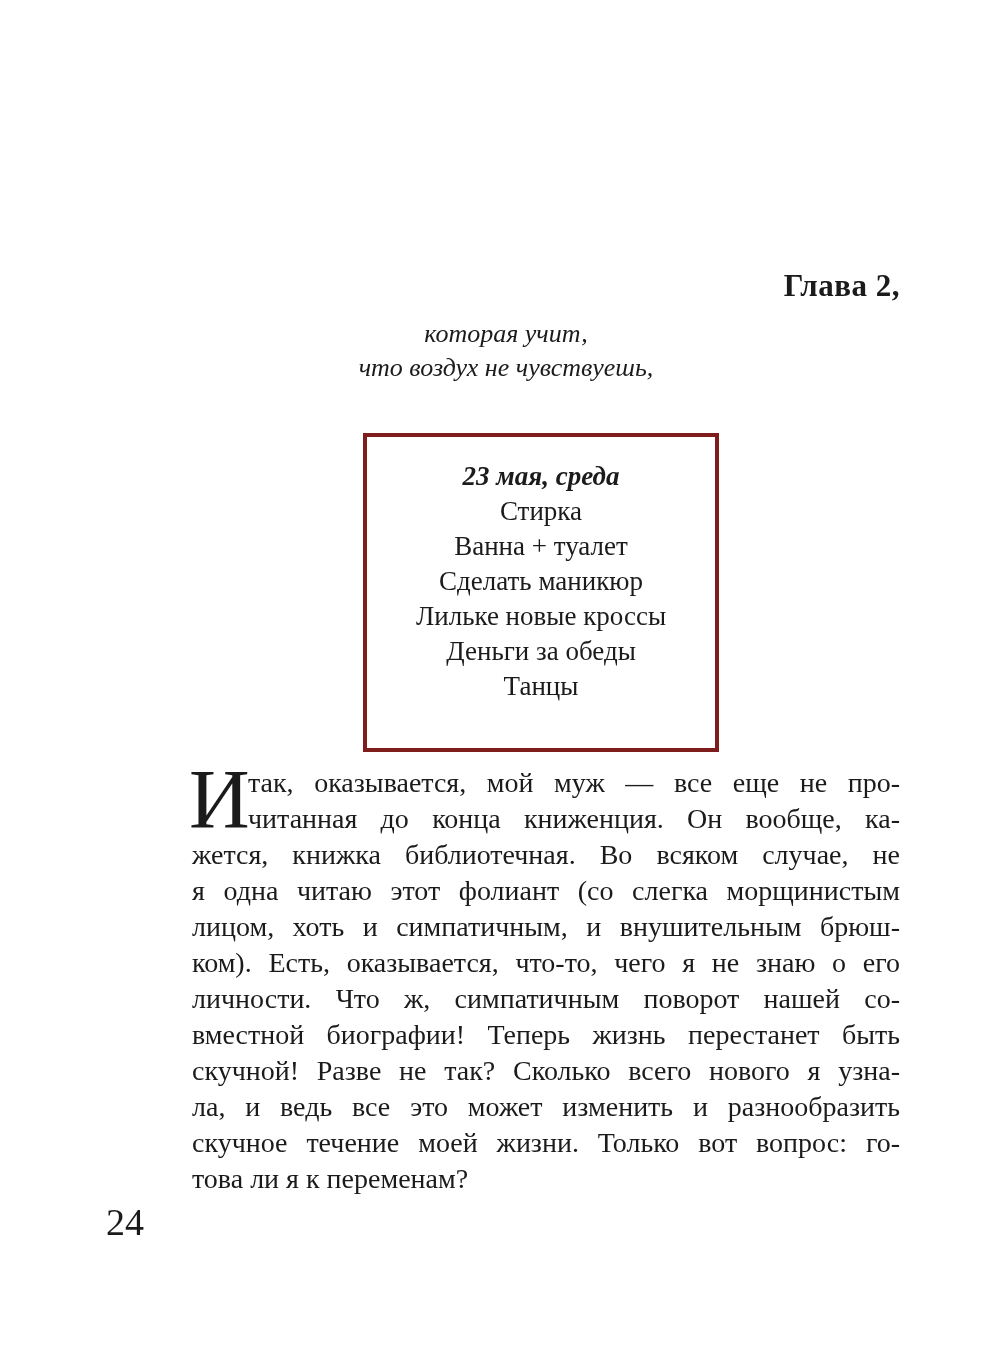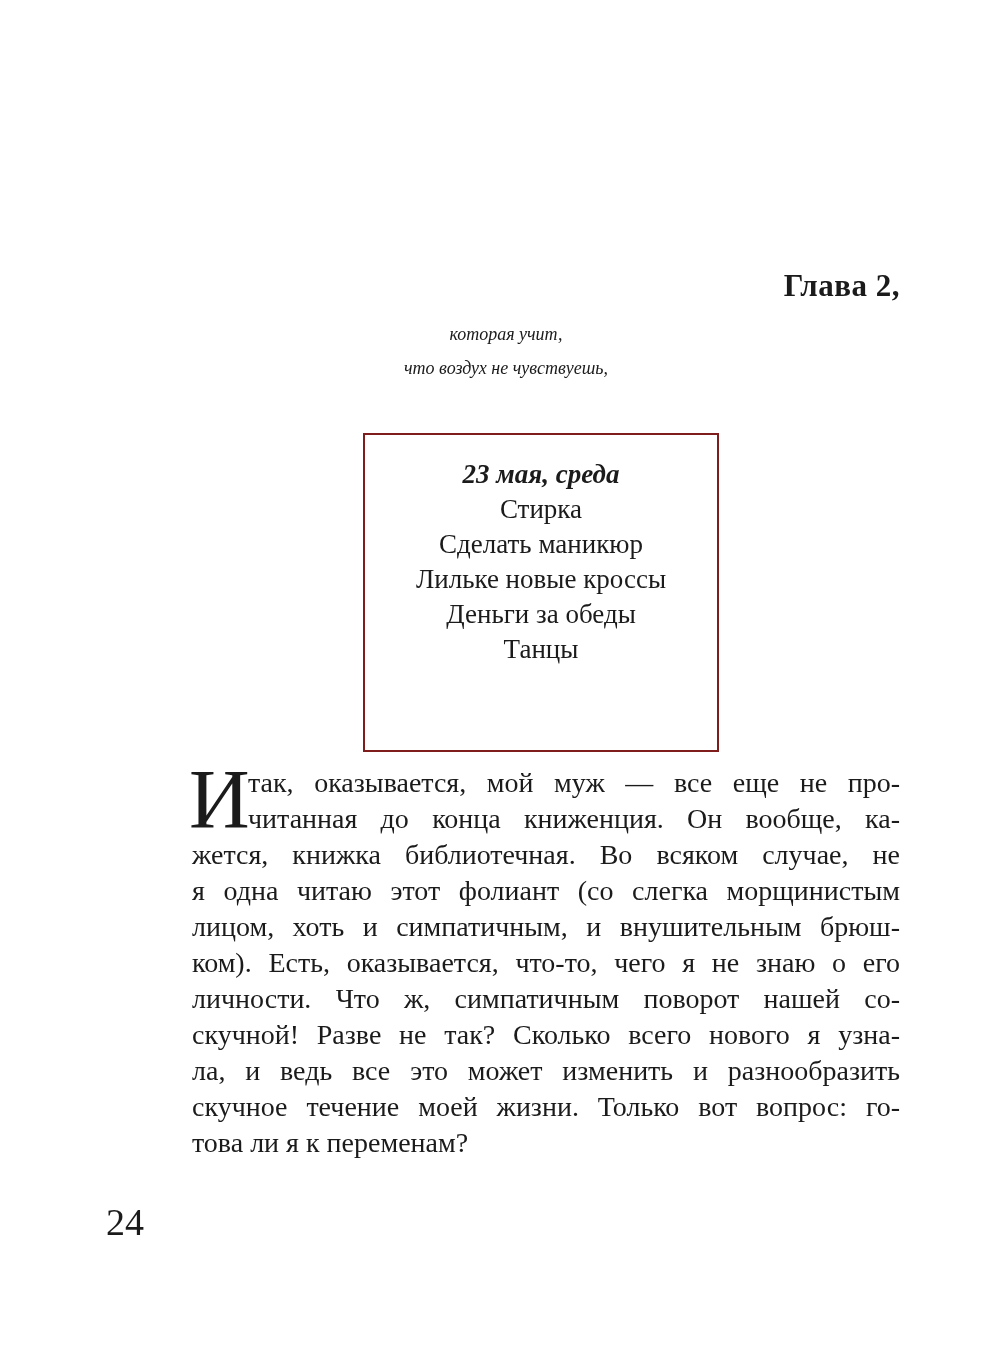--- a/index.html
+++ b/index.html
@@ -22,31 +22,31 @@
     font-weight: bold;
     letter-spacing: 0.5px;
   }
   .chapter-subtitle {
     position: absolute;
     top: 317px;
     left: 152px;
     width: 708px;
     text-align: center;
     font-style: italic;
-    font-size: 18px;
+    font-size: 26px;
     line-height: 34px;
   }
   .todo-box {
     position: absolute;
     box-sizing: border-box;
     top: 433px;
     left: 363px;
     width: 356px;
     height: 319px;
-    border: 2px solid #7f1d1d;
+    border: 4px solid #7f1d1d;
     text-align: center;
     padding-top: 22px;
   }
   .todo-title {
     font-size: 27px;
     line-height: 35px;
     font-weight: bold;
     font-style: italic;
   }
   .todo-item {
@@ -92,36 +92,38 @@
   <div class="chapter-title">Глава 2,</div>
 
   <div class="chapter-subtitle">
     <div>которая учит,</div>
     <div>что воздух не чувствуешь,</div>
   </div>
 
   <div class="todo-box">
     <div class="todo-title">23 мая, среда</div>
     <div class="todo-item">Стирка</div>
+    <div class="todo-item">Ванна + туалет</div>
     <div class="todo-item">Сделать маникюр</div>
     <div class="todo-item">Лильке новые кроссы</div>
     <div class="todo-item">Деньги за обеды</div>
     <div class="todo-item">Танцы</div>
   </div>
 
   <div class="drop-cap">И</div>
 
   <div class="body-text">
     <div class="body-line indent">так, оказывается, мой муж — все еще не про-</div>
     <div class="body-line indent">читанная до конца книженция. Он вообще, ка-</div>
     <div class="body-line">жется, книжка библиотечная. Во всяком случае, не</div>
     <div class="body-line">я одна читаю этот фолиант (со слегка морщинистым</div>
     <div class="body-line">лицом, хоть и симпатичным, и внушительным брюш-</div>
     <div class="body-line">ком). Есть, оказывается, что-то, чего я не знаю о его</div>
     <div class="body-line">личности. Что ж, симпатичным поворот нашей со-</div>
+    <div class="body-line">вместной биографии! Теперь жизнь перестанет быть</div>
     <div class="body-line">скучной! Разве не так? Сколько всего нового я узна-</div>
     <div class="body-line">ла, и ведь все это может изменить и разнообразить</div>
     <div class="body-line">скучное течение моей жизни. Только вот вопрос: го-</div>
     <div class="body-line last">това ли я к переменам?</div>
   </div>
 
   <div class="page-number">24</div>
 
 </div>
 

